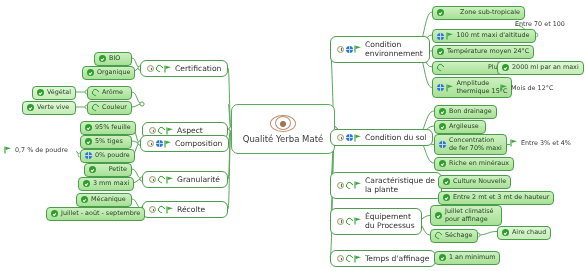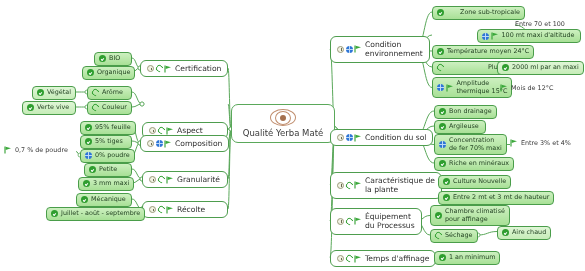--- a/index.html
+++ b/index.html
@@ -149,21 +149,21 @@
       <path d="M416,221 C423,221 423,235 430,235" fill="none" stroke="#5aa85a" stroke-width="1"></path>
       <circle cx="416" cy="221" r="2" fill="#ffffff" stroke="#5aa85a" stroke-width="0.8"></circle>
       <path d="M478,235 C487.5,235 487.5,231.5 497,231.5" fill="none" stroke="#5aa85a" stroke-width="1"></path>
       <circle cx="478" cy="235" r="2" fill="#ffffff" stroke="#5aa85a" stroke-width="0.8"></circle>
       <path d="M335,129 C332.5,129 332.5,257.5 330,257.5" fill="none" stroke="#5aa85a" stroke-width="1"></path>
       <circle cx="335" cy="129" r="2" fill="#ffffff" stroke="#5aa85a" stroke-width="0.8"></circle>
       <path d="M416,257.5 C425,257.5 425,257 434,257" fill="none" stroke="#5aa85a" stroke-width="1"></path>
       <circle cx="416" cy="257.5" r="2" fill="#ffffff" stroke="#5aa85a" stroke-width="0.8"></circle>
     </svg>
   <div id="node-layer">
-      <div class="node root" style="left: 231px; top: 104px; width: 104px; height: 39px;">
+      <div class="node root" style="left: 231px; top: 104px; width: 104px; height: 50px;">
         <div class="eye">
           <span class="o1"></span>
           <span class="o2"></span>
           <span class="o3"></span>
         </div>
         <div class="rlabel">Qualité Yerba Maté</div>
       </div>
       <div class="node b1" style="left: 140px; top: 60px; min-width: 88px;">
         <span class="icogrp">
           <span class="ico ico-clock"></span>
@@ -274,21 +274,21 @@
           <span class="ico ico-refresh"></span>
           <span class="ico ico-flag">
             <svg viewBox="0 0 8 8" width="8" height="8">
               <path d="M1 0.6 V7.6" stroke="#2f9e2f" stroke-width="1.1" fill="none"></path>
               <path d="M1.6 0.8 L7 2.2 L1.6 4.0 Z" fill="#3aa83a"></path>
             </svg>
           </span>
         </span>
         <span class="txt">Granularité</span>
       </div>
-      <div class="node b2" style="left: 84px; top: 163px; min-width: 48px;">
+      <div class="node b2" style="left: 84px; top: 163px; min-width: 48px; justify-content: space-between;">
         <span class="icogrp">
           <span class="ico ico-check"></span>
         </span>
         <span class="txt">Petite</span>
       </div>
       <div class="node b2" style="left: 78px; top: 177px; min-width: 54px;">
         <span class="icogrp">
           <span class="ico ico-check"></span>
         </span>
         <span class="txt">3 mm maxi</span>
@@ -331,21 +331,21 @@
         </span>
         <span class="txt">Condition
 environnement</span>
       </div>
       <div class="node b2" style="left: 432px; top: 6px; min-width: 78px; gap: 16px;">
         <span class="icogrp">
           <span class="ico ico-check"></span>
         </span>
         <span class="txt">Zone sub-tropicale</span>
       </div>
-      <div class="node b2" style="left: 432px; top: 29px; min-width: 104px; margin-left: 45px;">
+      <div class="node b2" style="left: 432px; top: 29px; min-width: 104px;">
         <span class="icogrp">
           <span class="ico ico-globe"></span>
           <span class="ico ico-flag">
             <svg viewBox="0 0 8 8" width="8" height="8">
               <path d="M1 0.6 V7.6" stroke="#2f9e2f" stroke-width="1.1" fill="none"></path>
               <path d="M1.6 0.8 L7 2.2 L1.6 4.0 Z" fill="#3aa83a"></path>
             </svg>
           </span>
         </span>
         <span class="txt">100 mt maxi d'altitude</span>
@@ -481,21 +481,21 @@
             </svg>
           </span>
         </span>
         <span class="txt">Équipement
 du Processus</span>
       </div>
       <div class="node b2" style="left: 430px; top: 205px; min-width: 72px;">
         <span class="icogrp">
           <span class="ico ico-check"></span>
         </span>
-        <span class="txt">Chambre climatisé
+        <span class="txt">Juillet climatisé
 pour affinage</span>
       </div>
       <div class="node b2" style="left: 430px; top: 229px; min-width: 48px;">
         <span class="icogrp">
           <span class="ico ico-refresh"></span>
         </span>
         <span class="txt">Séchage</span>
       </div>
       <div class="node b2 pale" style="left: 497px; top: 226px; min-width: 54px;">
         <span class="icogrp">

